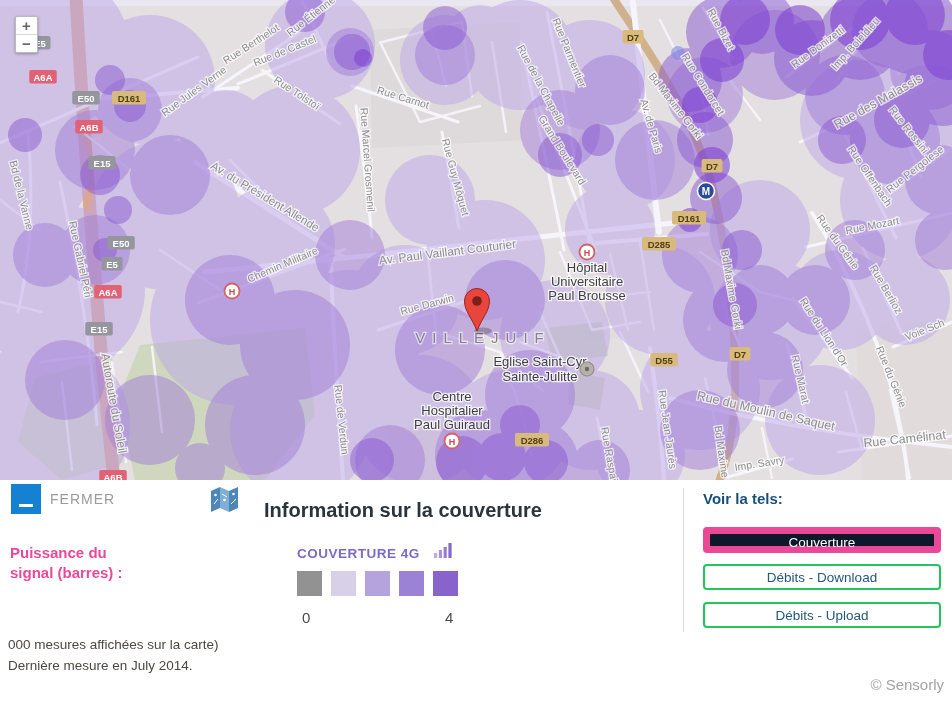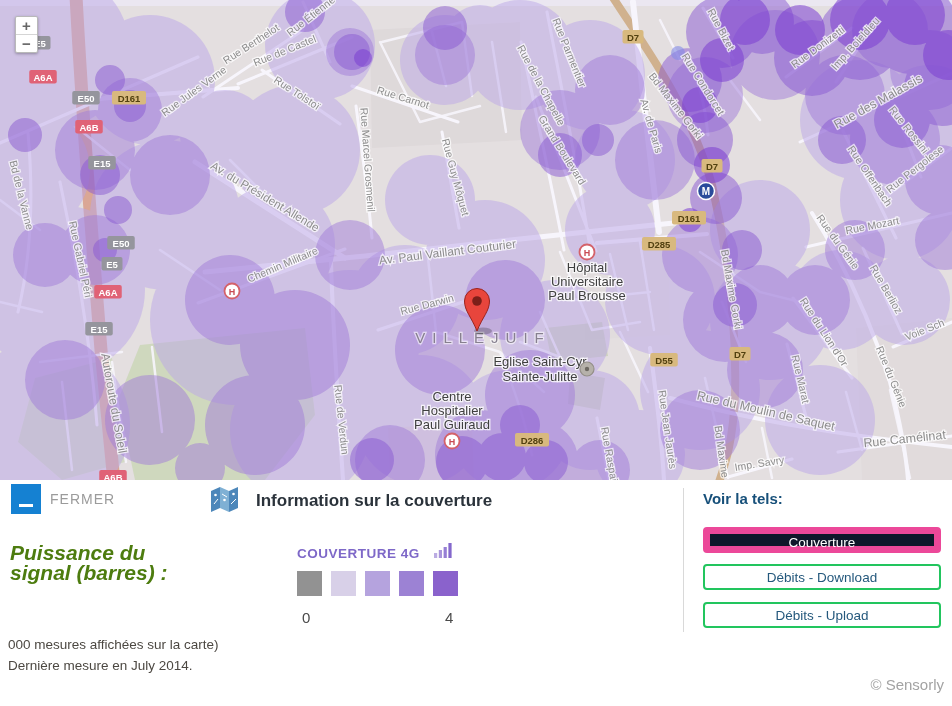--- a/index.html
+++ b/index.html
@@ -20,22 +20,22 @@
   .city-lbl{fill:#87808f;paint-order:stroke;stroke:rgba(255,255,255,.6);stroke-width:2.5px;
             font-size:15px;letter-spacing:7px;font-family:"Liberation Sans",sans-serif;}
   .badge-txt{font-size:9.5px;font-weight:bold;text-anchor:middle;font-family:"Liberation Sans",sans-serif;}
   
   .panel{position:absolute;left:0;top:480px;width:952px;height:192px;background:#fff;}
   .fermer-btn{position:absolute;left:11px;top:4px;width:30px;height:30px;background:#1581d2;border:none;
               cursor:pointer;padding:0;}
   .fermer-btn .minus{display:block;width:14px;height:3px;background:#fff;margin:13px auto 0;}
   .fermer-label{position:absolute;left:50px;top:11px;font-size:14px;color:#9b9b9b;letter-spacing:1px;cursor:pointer;}
   .map-ico{position:absolute;left:210px;top:6px;width:30px;height:27px;}
-  .panel-title{position:absolute;left:252px;top:7px;margin:4px;font-size:17px;font-weight:bold;color:#2b333b;}
-  .legend-label{position:absolute;left:10px;top:63px;font-size:21px;font-weight:bold;color:#4d7c0f;line-height:20px;font-style:italic;}
+  .panel-title{position:absolute;left:252px;top:7px;margin:12px;font-size:20px;font-weight:bold;color:#2b333b;}
+  .legend-label{position:absolute;left:10px;top:63px;font-size:15px;font-weight:bold;color:#ec4899;line-height:20px;}
   .legend-title{position:absolute;left:297px;top:66px;font-size:13.5px;font-weight:bold;color:#7e68c8;letter-spacing:.5px;}
   .legend-bars{position:absolute;left:434px;top:62px;}
   .swatches{position:absolute;left:297px;top:91px;}
   .swatch{position:absolute;top:0;width:25px;height:25px;}
   .scale-num{position:absolute;top:129px;font-size:15px;color:#4a4a4a;}
   .vdivider{position:absolute;left:683px;top:8px;width:1px;height:144px;background:#d9d9d9;}
   .side-head{position:absolute;left:703px;top:10px;font-size:15px;font-weight:bold;color:#17507a;}
   .side-btn{position:absolute;left:703px;width:238px;height:26px;border-radius:4px;font-size:13.5px;
             font-family:"Liberation Sans",sans-serif;cursor:pointer;}
   .side-btn.primary{background:#0f172a;color:#fff;border:7px solid #ec4899;}

